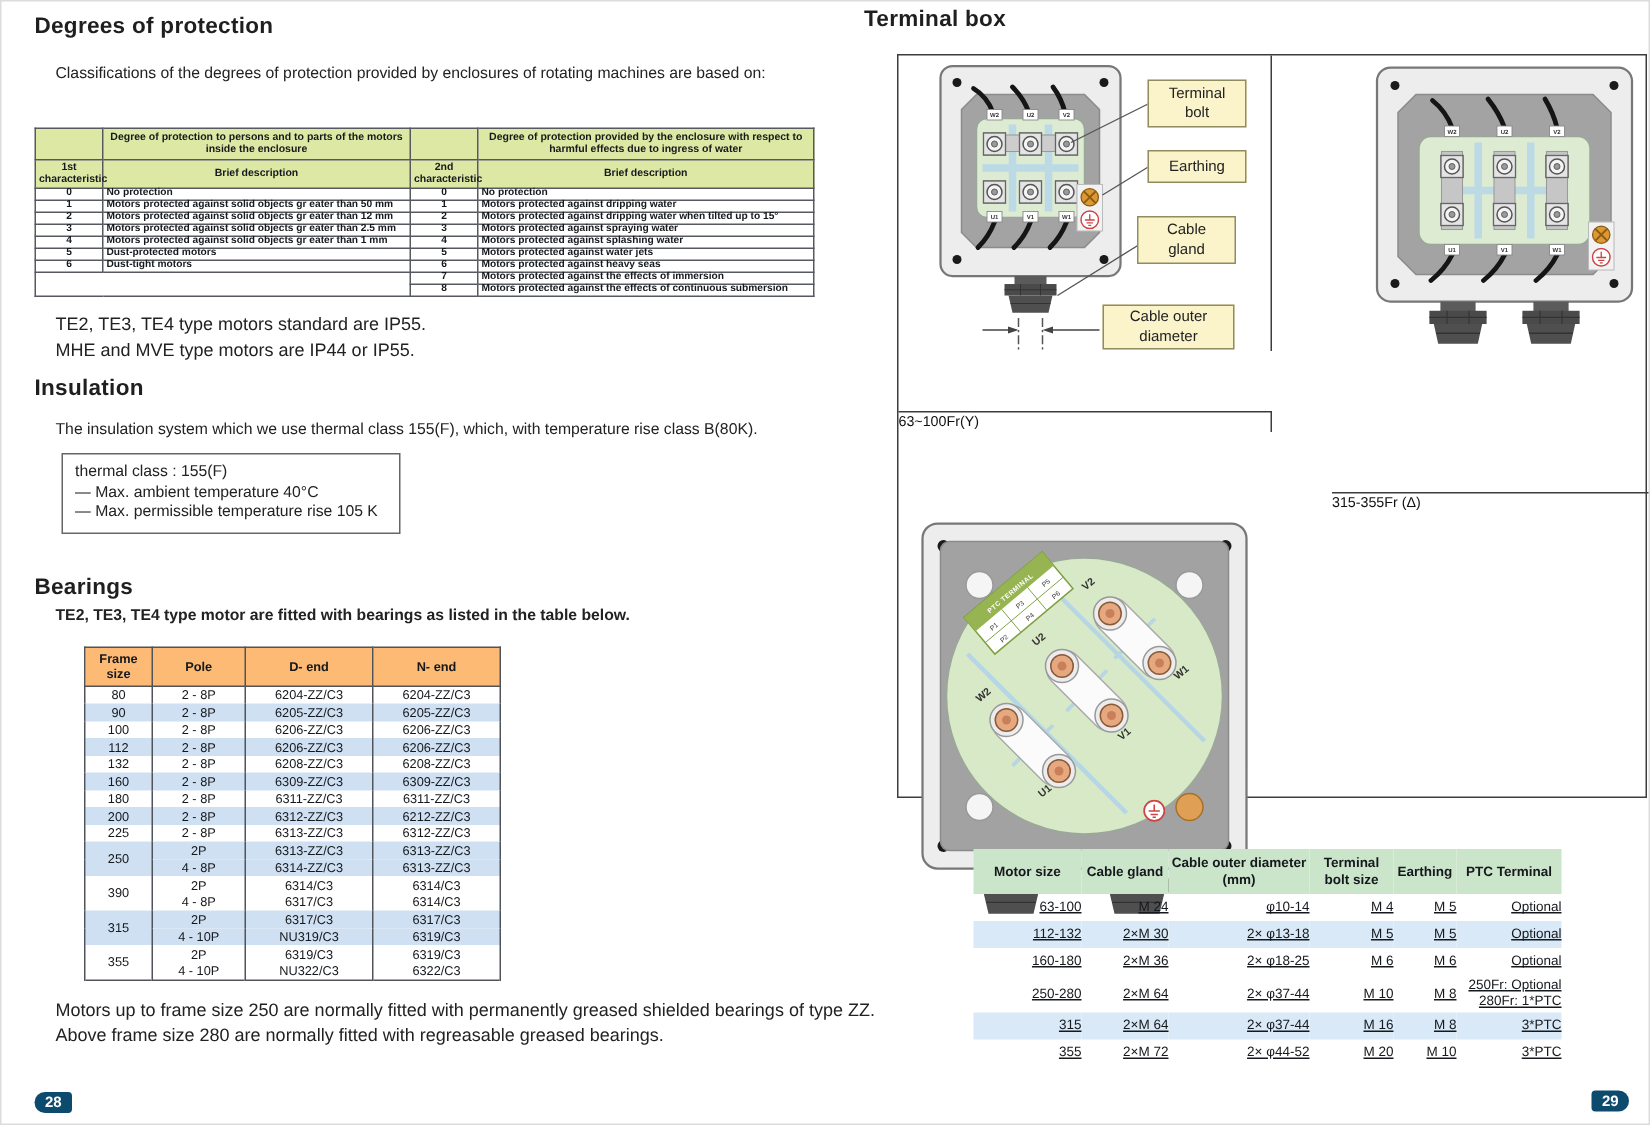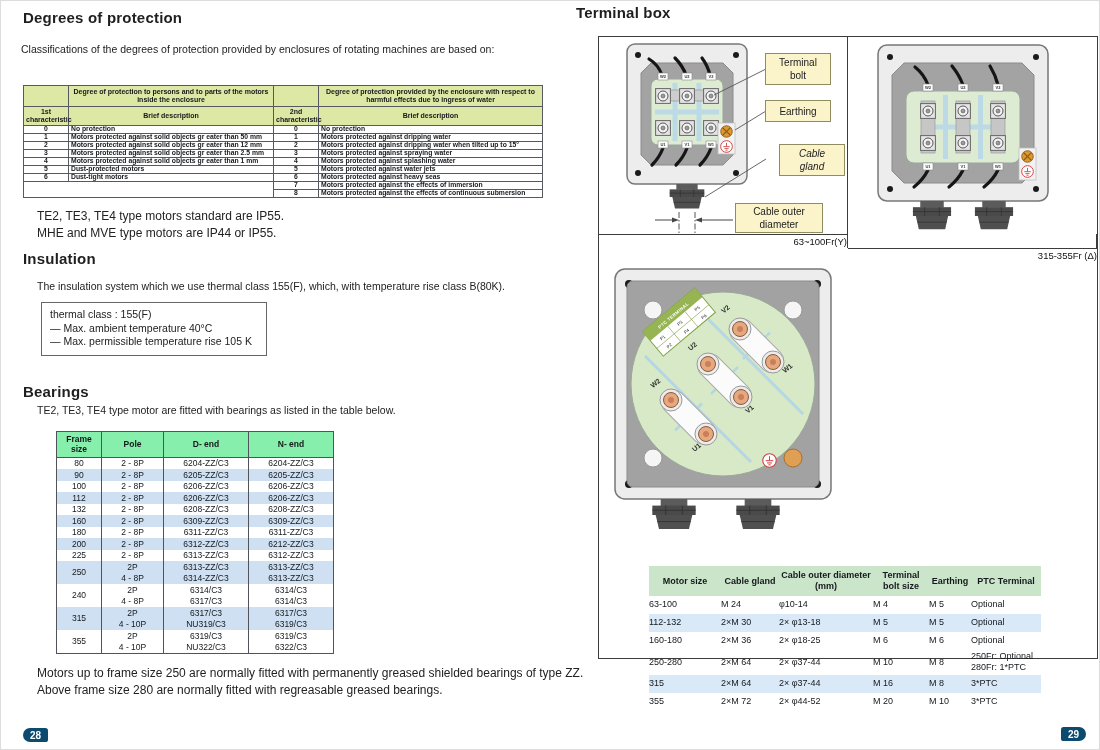--- a/index.html
+++ b/index.html
@@ -19,44 +19,44 @@
 #degrees-table td{font-size:6.8px;font-weight:bold;line-height:1;height:8px;padding:0 2px;}
 #degrees-table td.num{text-align:center;}
 #degrees-table td.desc{text-align:left;}
 #degrees-table td.mergeblank{background:#fff;}
 
 
 #ins-box{position:absolute;left:40px;top:301px;width:226px;border:1px solid #666;padding:5px 8px 6px;font-size:10.5px;line-height:1.3;color:#222;}
 
 
 #bearings-table{position:absolute;left:55px;top:430px;width:277px;border-collapse:collapse;table-layout:fixed;border:1.5px solid #50545a;}
-#bearings-table th{background:#86efac;border:1px solid #50545a;font-size:8.5px;font-weight:bold;height:26px;line-height:1.15;padding:0 2px;color:#15181c;}
+#bearings-table th{background:#fdba74;border:1px solid #50545a;font-size:8.5px;font-weight:bold;height:26px;line-height:1.15;padding:0 2px;color:#15181c;}
 #bearings-table td{border-left:1px solid #50545a;border-right:1px solid #50545a;text-align:center;font-size:8.5px;height:11.5px;line-height:1;padding:0 2px;color:#15181c;}
 #bearings-table tr.shade td{background:#cfe0f2;}
 
 
-#figure{position:absolute;left:597px;top:35px;width:500px;height:623px;border:1px solid #3c3c3c;display:grid;grid-template-columns:249px 249px;grid-template-rows:197px 14px 285px 15px;background:#fff;}
+#figure{position:absolute;left:597px;top:35px;width:500px;height:496px;border:1px solid #3c3c3c;display:grid;grid-template-columns:249px 249px;grid-template-rows:197px 14px 285px 15px;background:#fff;gap:40px;}
 .panel{position:relative;overflow:hidden;}
 .pr{border-right:1px solid #3c3c3c;}
-.cap{border-top:1px solid #3c3c3c;font-size:9.5px;text-align:right;line-height:13px;color:#111;}
+.cap{border-top:1px solid #3c3c3c;font-size:9.5px;text-align:left;line-height:13px;color:#111;}
 .panel svg.art{position:absolute;left:0;top:0;}
 .ylabel{position:absolute;background:#fbf4cb;border:1px solid #8f8c60;font-size:10px;line-height:1.3;text-align:center;display:flex;align-items:center;justify-content:center;white-space:pre-line;color:#222;}
 .wire{stroke:#151515;stroke-width:3.2;fill:none;stroke-linecap:round;}
 .wire2{stroke:#151515;stroke-width:3;fill:none;stroke-linecap:round;}
 .tagbox{fill:#fff;stroke:#888;stroke-width:0.6;}
 .tag{font-size:4px;font-weight:bold;text-anchor:middle;fill:#333;}
 .tag5{font-size:5px;font-weight:bold;text-anchor:middle;fill:#333;}
 .leader{stroke:#555;stroke-width:0.9;}
 .dashdot{stroke:#555;stroke-width:1;stroke-dasharray:6 2 1.5 2;fill:none;}
 .dlabel{font-size:7px;font-weight:bold;fill:#333;text-anchor:middle;}
 
 
 #terminal-table{position:absolute;left:648px;top:565px;width:392px;border-collapse:collapse;table-layout:fixed;}
 #terminal-table th{background:#cbe5cb;font-size:9px;font-weight:bold;height:30px;line-height:1.2;padding:2px 1px;color:#15181c;}
-#terminal-table td{font-size:9px;text-align:left;height:18px;line-height:1.25;padding:1px 0;white-space:pre-line;color:#15181c;}
+#terminal-table td{font-size:9px;text-align:right;height:18px;line-height:1.25;padding:1px 0;white-space:pre-line;color:#15181c;text-decoration:underline;}
 #terminal-table tr.shade td{background:#d9e9f7;}
 
 
 .badge{position:absolute;background:#0c4a6e;color:#fff;font-size:10px;font-weight:bold;padding:1.5px 7px;}
 #badge28{left:22px;top:727px;border-radius:8px 3px 3px 8px;}
 #badge29{left:1060px;top:726px;border-radius:3px 8px 8px 3px;}
 </style>
 </head>
 <body>
 
@@ -97,21 +97,21 @@
       <line x1="40" y1="7" x2="40" y2="17" stroke="#333" stroke-width="1"></line>
       <path d="M8,17 h44 l-4,15 h-36 z" fill="#4f4f4f"></path>
       <line x1="10" y1="24" x2="50" y2="24" stroke="#333" stroke-width="1"></line>
     </symbol>
   </defs>
 </svg>
 
 <div id="page">
 
   <div class="h1" style="left:22px;top:8px;">Degrees of protection</div>
-  <div class="txt" style="left:20px;top:42px;width:520px;">
+  <div class="txt" style="left:36px;top:42px;width:520px;">
     <div>Classifications of the degrees of protection provided by enclosures of rotating machines are based on:</div>
   </div>
 
   <table id="degrees-table">
     <colgroup>
         <col style="width:45px">
         <col style="width:205px">
         <col style="width:45px">
         <col style="width:224px">
       </colgroup>
@@ -192,21 +192,21 @@
   <div class="h1" style="left:22px;top:249px;">Insulation</div>
   <div class="txt" style="left:36px;top:279px;width:520px;">The insulation system which we use thermal class 155(F), which, with temperature rise class B(80K).</div>
 
   <div id="ins-box">
     <div>thermal class : 155(F)</div>
     <div>— Max. ambient temperature 40°C</div>
     <div>— Max. permissible temperature rise 105 K</div>
   </div>
 
   <div class="h1" style="left:22px;top:382px;">Bearings</div>
-  <div class="txt" style="left:36px;top:403px;width:520px;">TE2, TE3, TE4 type motor are fitted with bearings as listed in the table below.</div>
+  <div class="txt" style="left:36px;top:403px;width:520px;font-weight:bold;">TE2, TE3, TE4 type motor are fitted with bearings as listed in the table below.</div>
 
   <table id="bearings-table">
     <colgroup>
         <col style="width:45px">
         <col style="width:62px">
         <col style="width:85px">
         <col style="width:85px">
       </colgroup>
     <thead>
       <tr>
@@ -276,21 +276,21 @@
           <td>2P</td>
           <td>6313-ZZ/C3</td>
           <td>6313-ZZ/C3</td>
         </tr>
         <tr class="shade">
           <td>4 - 8P</td>
           <td>6314-ZZ/C3</td>
           <td>6313-ZZ/C3</td>
         </tr>
         <tr>
-          <td rowspan="2" class="frame">240</td>
+          <td rowspan="2" class="frame">390</td>
           <td>2P</td>
           <td>6314/C3</td>
           <td>6314/C3</td>
         </tr>
         <tr>
           <td>4 - 8P</td>
           <td>6317/C3</td>
           <td>6314/C3</td>
         </tr>
         <tr class="shade">
@@ -376,21 +376,21 @@
         <polygon points="80,183 73,180.6 73,185.4" fill="#444"></polygon>
         <line x1="102" y1="183" x2="134" y2="183" stroke="#444" stroke-width="1"></line>
         <polygon points="96,183 103,180.6 103,185.4" fill="#444"></polygon>
         <line class="leader" x1="167" y1="32" x2="115" y2="58"></line>
         <line class="leader" x1="167" y1="74" x2="136" y2="93"></line>
         <line class="leader" x1="167" y1="122" x2="106" y2="160"></line>
       </svg>
       <div class="ylabel" style="left:166px;top:16px;width:66px;height:32px;">Terminal
 bolt</div>
       <div class="ylabel" style="left:166px;top:63px;width:66px;height:22px;">Earthing</div>
-      <div class="ylabel" style="left:180px;top:107px;width:66px;height:32px;font-style:italic;">Cable
+      <div class="ylabel" style="left:159px;top:107px;width:66px;height:32px;">Cable
 gland</div>
       <div class="ylabel" style="left:136px;top:166px;width:88px;height:30px;">Cable outer
 diameter</div>
     </div>
 
     <div class="panel">
       <svg class="art" width="249" height="197" viewBox="0 0 249 197">
         <rect x="30" y="8" width="170" height="156" rx="9" fill="#ededed" stroke="#777" stroke-width="1.5"></rect>
         <circle cx="42" cy="20" r="3" fill="#1a1a1a"></circle>
           <circle cx="188" cy="20" r="3" fill="#1a1a1a"></circle>

